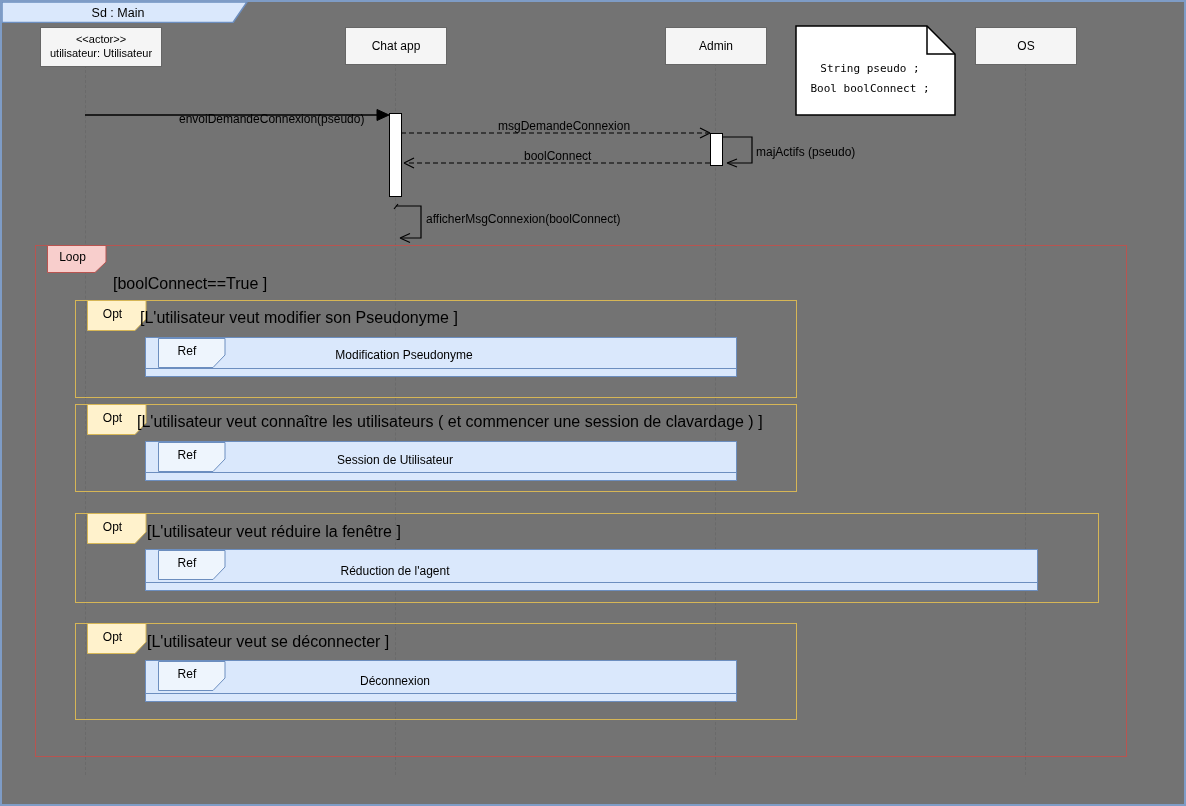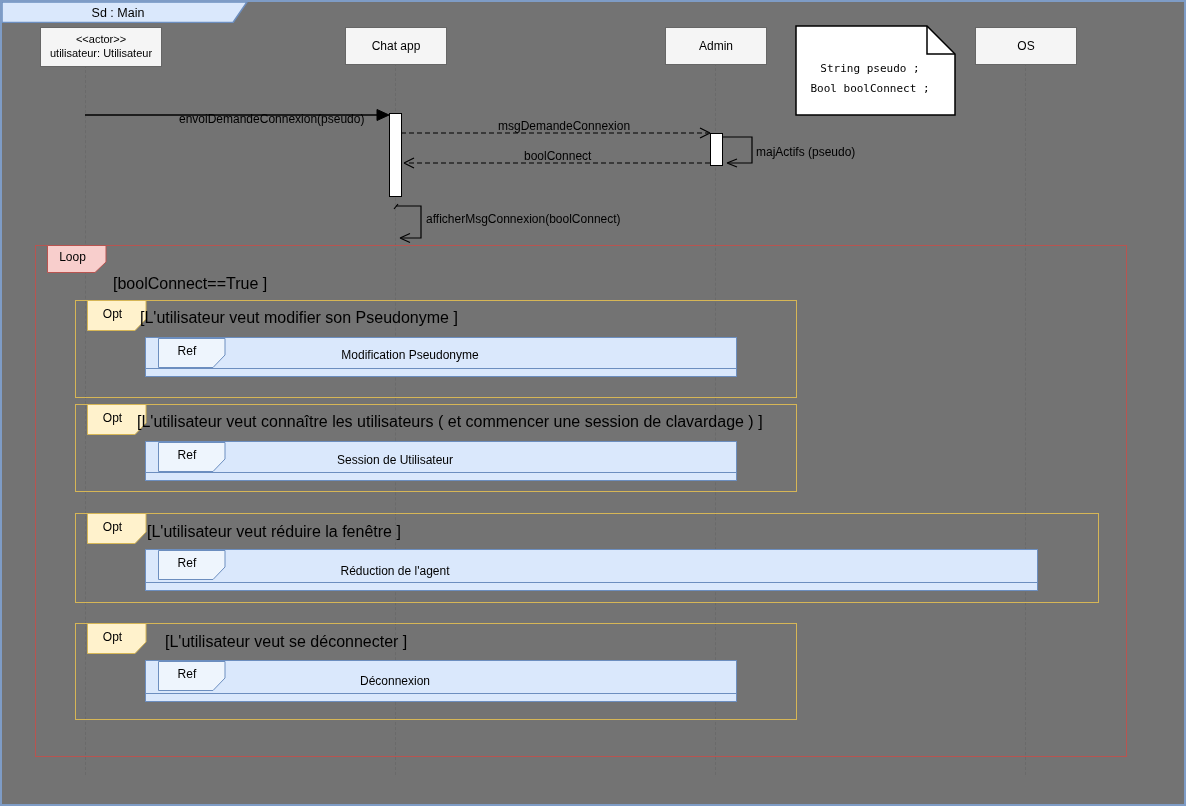--- a/index.html
+++ b/index.html
@@ -62,21 +62,21 @@
   <div class="guard" style="left:140px;top:309px;">[L'utilisateur veut modifier son Pseudonyme ]</div>
   <div class="refbox" style="left:145px;top:337px;width:590px;height:38px;">
     <div class="ref-divider"></div>
   </div>
   <div class="pent" style="left:146px;top:338px;width:68px;height:30px;">
     <svg width="68" height="30">
       <polygon points="0.5,0.5 67,0.5 67,17 55,29.5 0.5,29.5" fill="#eef5fd" stroke="#6c8ebf"></polygon>
     </svg>
     <span>Ref</span>
   </div>
-  <div class="ref-title" style="left:160px;top:348px;width:500px;">Modification Pseudonyme</div>
+  <div class="ref-title" style="left:154px;top:348px;width:500px;">Modification Pseudonyme</div>
 
   <div class="frame opt-frame" style="left:75px;top:404px;width:720px;height:86px;"></div>
   <div class="pent" style="left:75px;top:404px;width:60px;height:31px;">
     <svg width="60" height="31">
       <polygon points="0.5,0.5 59,0.5 59,19 48,30.5 0.5,30.5" fill="#fff2cc" stroke="#d6b656"></polygon>
     </svg>
     <span>Opt</span>
   </div>
   <div class="guard" style="left:137px;top:413px;">[L'utilisateur veut connaître les utilisateurs ( et commencer une session de clavardage ) ]</div>
   <div class="refbox" style="left:145px;top:441px;width:590px;height:38px;">
@@ -109,21 +109,21 @@
   </div>
   <div class="ref-title" style="left:145px;top:564px;width:500px;">Réduction de l'agent</div>
 
   <div class="frame opt-frame" style="left:75px;top:623px;width:720px;height:95px;"></div>
   <div class="pent" style="left:75px;top:623px;width:60px;height:31px;">
     <svg width="60" height="31">
       <polygon points="0.5,0.5 59,0.5 59,19 48,30.5 0.5,30.5" fill="#fff2cc" stroke="#d6b656"></polygon>
     </svg>
     <span>Opt</span>
   </div>
-  <div class="guard" style="left:147px;top:633px;margin-left:18px;">[L'utilisateur veut se déconnecter ]</div>
+  <div class="guard" style="left:147px;top:633px;">[L'utilisateur veut se déconnecter ]</div>
   <div class="refbox" style="left:145px;top:660px;width:590px;height:40px;">
     <div class="ref-divider"></div>
   </div>
   <div class="pent" style="left:146px;top:661px;width:68px;height:30px;">
     <svg width="68" height="30">
       <polygon points="0.5,0.5 67,0.5 67,17 55,29.5 0.5,29.5" fill="#eef5fd" stroke="#6c8ebf"></polygon>
     </svg>
     <span>Ref</span>
   </div>
   <div class="ref-title" style="left:145px;top:674px;width:500px;">Déconnexion</div>

